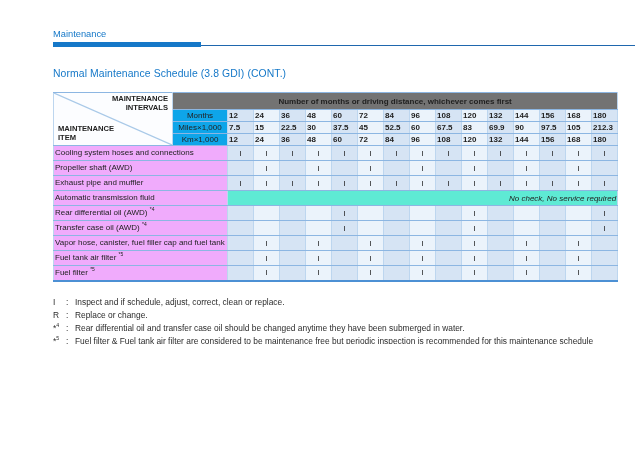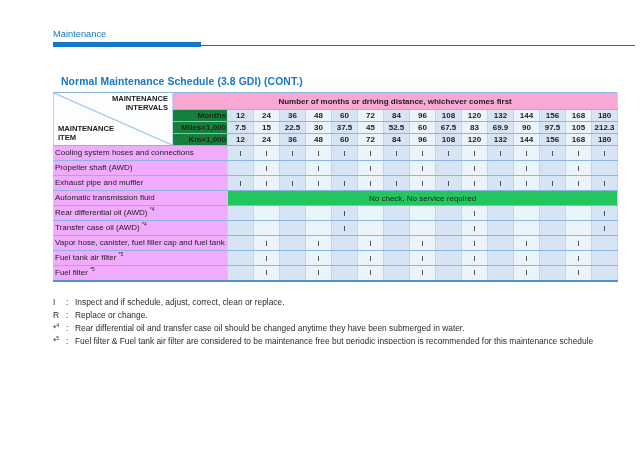--- a/index.html
+++ b/index.html
@@ -3,42 +3,42 @@
 <meta charset="utf-8">
 <style>
   html,body{margin:0;padding:0;background:#ffffff;}
   .page{position:relative;width:640px;height:344px;background:#ffffff;font-family:"Liberation Sans",sans-serif;overflow:hidden;}
 
   
   .crumb{position:absolute;left:53px;top:29px;font-size:9.3px;color:#1578c8;}
   .crumb-bar{position:absolute;left:53px;top:42px;width:148px;height:4.5px;background:#1578c8;}
   .crumb-rule{position:absolute;left:201px;top:44.5px;width:434px;height:1.5px;background:#1f67ae;}
 
-  .title{position:absolute;left:53px;top:68px;margin:8px;font-size:10.4px;font-weight:bold;color:#1578c8;letter-spacing:.1px;}
+  .title{position:absolute;left:53px;top:68px;margin:0;font-size:10.4px;font-weight:normal;color:#1578c8;letter-spacing:.1px;}
 
   
   table.sched{position:absolute;left:53px;top:92px;width:564px;border-collapse:collapse;table-layout:fixed;}
   .sched td,.sched th{border-top:1px solid #8cb6e2;border-bottom:1px solid #8cb6e2;
                       border-left:1px solid #bdd6ef;border-right:1px solid #bdd6ef;
                       padding:0 1px;font-size:8px;color:#222;overflow:hidden;}
   tr.sphead{height:17px;}
   tr.irow{height:12px;}
   tr.brow{height:15px;}
   .corner{position:relative;background:#fcfdff;padding:0;}
   .corner .diag{position:absolute;left:0;top:0;width:100%;height:100%;}
   .corner .c-top{position:absolute;top:2px;right:4px;text-align:right;font-size:7.6px;font-weight:bold;line-height:8.8px;white-space:pre-line;color:#222;}
   .corner .c-bot{position:absolute;bottom:2px;left:4px;text-align:left;font-size:7.6px;font-weight:bold;line-height:8.8px;white-space:pre-line;color:#222;}
-  .spanhead{font-size:8.3px;font-weight:bold;background:#f9a8d4;text-align:center;color:#222;}
-  .ilabel{text-align:right;font-weight:bold;background:#15803d;padding-left:3px;}
-  .num{text-align:center;font-weight:bold;}
+  .spanhead{font-size:8.3px;font-weight:bold;background:#737373;text-align:center;color:#222;}
+  .ilabel{text-align:center;font-weight:normal;background:#0ea5e9;padding-left:3px;}
+  .num{font-weight:bold;}
   .dk{background:#d6e4f4;}
   .lt{background:#ebf3fb;}
   .item{text-align:left;font-weight:normal;font-size:8.3px;color:#2b2b2b;background:#f0abfc;padding:1px 3px 1px 4px;line-height:9.5px;}
   .mark{text-align:center;font-weight:normal;color:#4d4d4d;}
-  .spantext{text-align:center;font-weight:normal;background:#22c55e;font-size:8.3px;color:#333;}
+  .spantext{text-align:right;font-weight:normal;background:#5eead4;font-size:8.3px;color:#333;font-style:italic;}
   tr.lastrow td{border-bottom:2px solid #4c90d4;}
   sup{font-size:0.62em;vertical-align:super;line-height:0;}
 
   
   .notes{position:absolute;left:53px;top:296px;width:566px;font-size:8.4px;color:#2b2b2b;line-height:13px;}
   .note{display:flex;}
   .note .nm{flex:none;width:13px;}
   .note .nc{flex:none;width:9px;}
   .note .nt{flex:1;}
 

